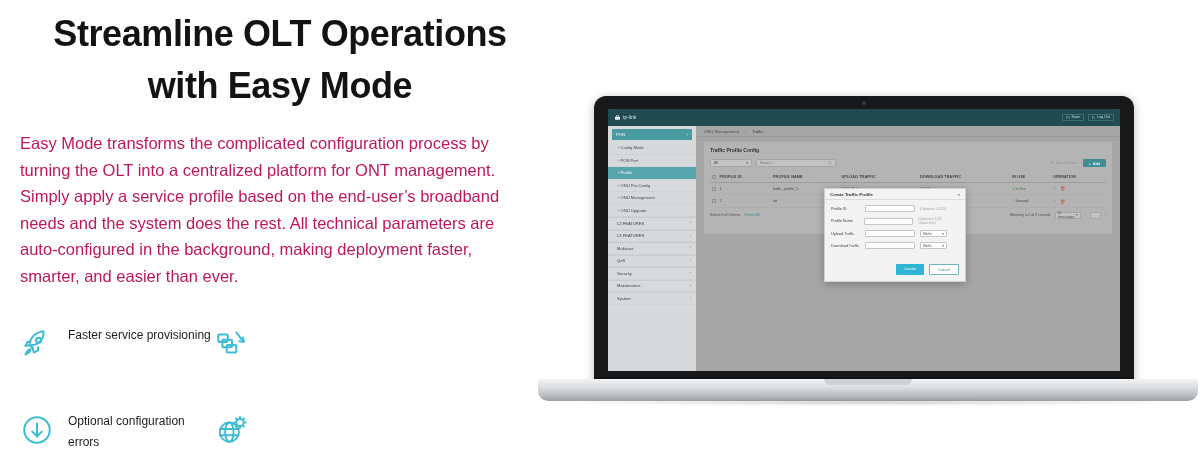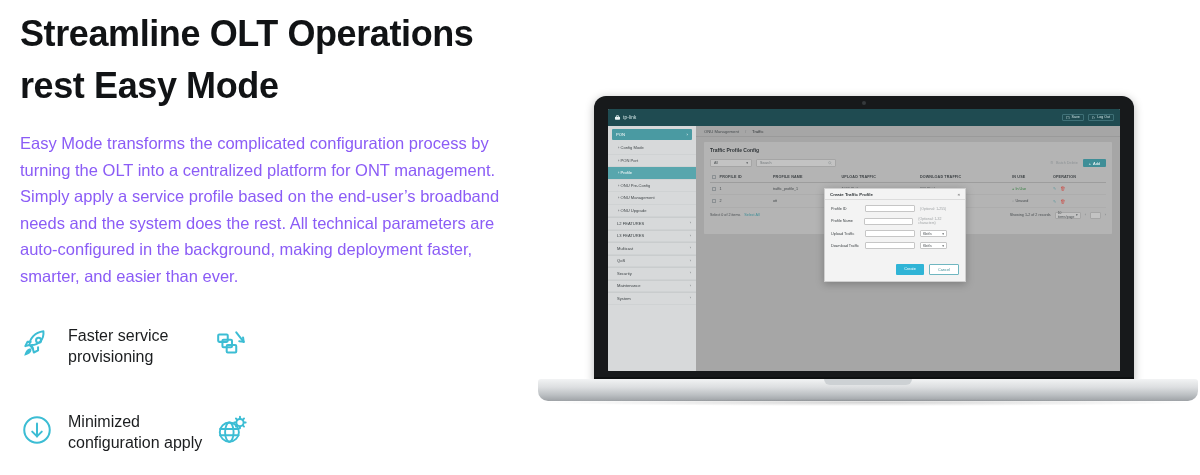--- a/index.html
+++ b/index.html
@@ -12,38 +12,38 @@
   }
   .page { position: relative; width: 1200px; height: 475px; background:#fff; }
 
   
   .left { position: absolute; left: 20px; top: 8px; width: 520px; }
   .headline {
     font-size: 36px; line-height: 1.45; font-weight: 700;
     color: #111315; letter-spacing: -0.4px; margin: 0 0 18px 0;
     max-width: 520px;
   }
-  .headline .ln { display:block; }
+  .headline .ln { display:block;text-align:center; }
   .body-copy {
-    font-size: 16.5px; line-height: 26.5px; color: #8b5cf6;
+    font-size: 16.5px; line-height: 26.5px; color: #be185d;
     margin: 0; max-width: 500px; font-weight: 400;
   }
 
   .features {
     position: absolute; left: 20px; top: 325px;
     width: 500px;
     display: grid;
     grid-template-columns: 195px 1fr;
     grid-template-rows: 70px 70px;
     row-gap: 16px;
   }
   .feature { display: flex; align-items: flex-start; gap: 14px; }
   .feature .ficon { flex: 0 0 34px; width: 34px; height: 34px; margin-top: 2px; }
   .feature .flabel {
-    font-size: 16px; line-height: 21px; color: #1b1d1f;
+    font-size: 12px; line-height: 21px; color: #1b1d1f;
     max-width: 160px;
   }
 
   
   .laptop { position: absolute; left: 538px; top: 96px; width: 660px; height: 330px; }
 
   .lid {
     position: absolute; left: 56px; top: 0px; width: 540px; height: 287px;
     background: #17191b;
     border-radius: 12px 12px 4px 4px;
@@ -221,21 +221,21 @@
   }
 </style>
 </head>
 <body>
 
 <div class="page">
 
   <div class="left">
     <h1 class="headline">
       <span class="ln">Streamline OLT Operations</span>
-      <span class="ln">rest Easy Mode</span>
+      <span class="ln">with Easy Mode</span>
     </h1>
     <p class="body-copy">Easy Mode transforms the complicated configuration process by turning the OLT into a centralized platform for ONT management. Simply apply a service profile based on the end-user’s broadband needs and the system does the rest. All technical parameters are auto-configured in the background, making deployment faster, smarter, and easier than ever.</p>
   </div>
 
   <div class="features">
 
     <div class="feature">
       <span class="ficon">
         <svg viewBox="0 0 32 32" width="34" height="34" fill="none" stroke="#3CBDD4" stroke-width="1.9" stroke-linecap="round" stroke-linejoin="round">
           <path d="M11.5 20.5C8 19.5 5.5 21 4 27c6-1.5 7.5-4 6.5-7.5z" fill="#3CBDD4" stroke="none"></path>
@@ -261,21 +261,21 @@
     </div>
 
     <div class="feature">
       <span class="ficon">
         <svg viewBox="0 0 32 32" width="34" height="34" fill="none" stroke="#3CBDD4" stroke-width="1.9" stroke-linecap="round" stroke-linejoin="round">
           <circle cx="16" cy="16" r="12"></circle>
           <path d="M16 10v12"></path>
           <path d="M11.5 17.5L16 22l4.5-4.5"></path>
         </svg>
       </span>
-      <span class="flabel">Minimized configuration apply</span>
+      <span class="flabel">Optional configuration errors</span>
     </div>
 
     <div class="feature">
       <span class="ficon">
         <svg viewBox="0 0 32 32" width="34" height="34" fill="none" stroke="#3CBDD4" stroke-width="1.8" stroke-linecap="round" stroke-linejoin="round">
           <circle cx="13.5" cy="18" r="9"></circle>
           <ellipse cx="13.5" cy="18" rx="4" ry="9"></ellipse>
           <path d="M4.8 15h17.4M4.8 21h17.4"></path>
           <circle cx="23.5" cy="9" r="3.4"></circle>
           <path d="M23.5 3.6v1.6M23.5 12.8v1.6M18.1 9h1.6M27.3 9h1.6M19.7 5.2l1.1 1.1M26.2 11.7l1.1 1.1M27.3 5.2l-1.1 1.1M20.8 11.7l-1.1 1.1"></path>

